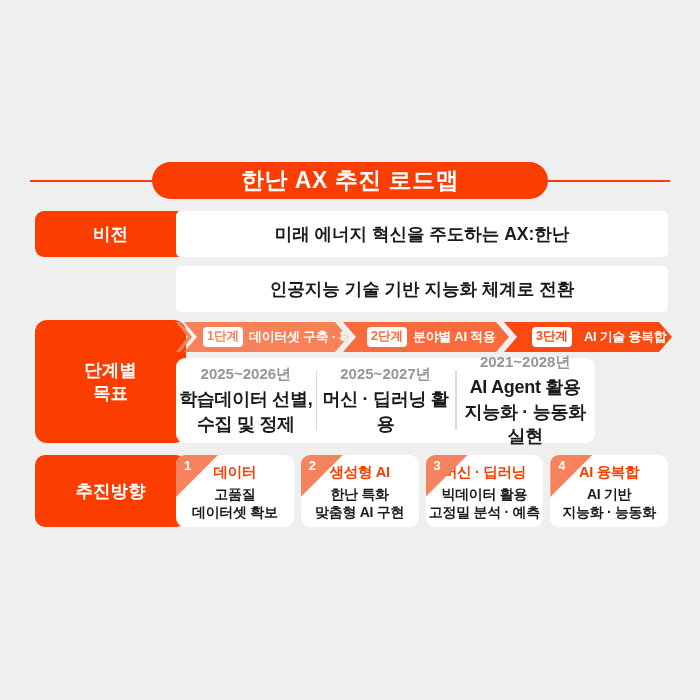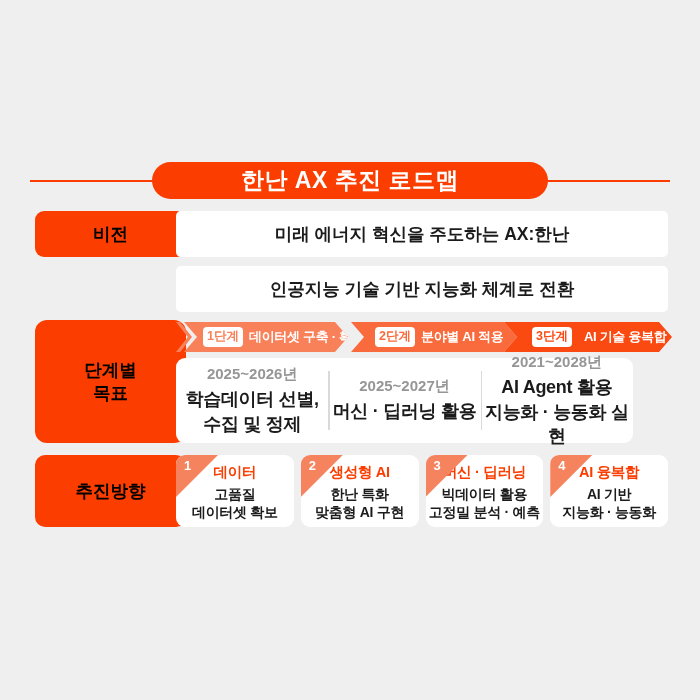--- a/index.html
+++ b/index.html
@@ -23,21 +23,21 @@
   .title-pill{
     position:absolute;left:152px;top:162px;width:396px;height:37px;
     background:var(--accent);border-radius:19px;
     display:flex;align-items:center;justify-content:center;
     color:#fff;font-size:23px;font-weight:bold;letter-spacing:.5px;
   }
 
   
   .label-box{
     position:absolute;left:35px;width:151px;background:var(--accent);
-    border-radius:9px;color:#000000;font-weight:bold;font-size:17.5px;
+    border-radius:9px;color:#ffffff;font-weight:bold;font-size:17.5px;
     display:flex;flex-direction:column;align-items:center;justify-content:center;
     text-align:center;line-height:1.3;
   }
   .content-box{
     position:absolute;left:176px;width:492px;background:#fff;border-radius:5px;
     display:flex;align-items:center;justify-content:center;
     color:var(--ink);font-weight:bold;font-size:17.5px;
   }
   .row1{top:211px;height:46px;}
   .row2{top:266px;height:46px;}
@@ -48,33 +48,33 @@
   .stage-sliver{
     position:absolute;left:0;top:0;width:16px;height:30px;background:#F8815A;
     clip-path:polygon(0 0,26% 0,100% 50%,26% 100%,0 100%,74% 50%);
   }
   .arrow{
     position:absolute;top:0;height:30px;display:flex;align-items:center;gap:6px;
     padding-left:19px;
     clip-path:polygon(0 0,calc(100% - 13px) 0,100% 50%,calc(100% - 13px) 100%,0 100%,13px 50%);
   }
   .arrow-1{left:8px;width:164px;background:#F8815A;}
-  .arrow-2{left:175px;width:166px;background:#F96B3C;padding-left:24px;}
+  .arrow-2{left:167px;width:166px;background:#F96B3C;padding-left:24px;}
   .arrow-3{left:328px;width:168px;background:#FA4A12;padding-left:28px;gap:12px;}
   .stage-badge{
     background:#fff;border-radius:4px;font-size:12.5px;font-weight:bold;
     padding:2px 4px;line-height:1.25;white-space:nowrap;
   }
   .arrow-1 .stage-badge{color:#F8815A;}
   .arrow-2 .stage-badge{color:#F96B3C;}
   .arrow-3 .stage-badge{color:#FA4A12;}
   .stage-text{color:#fff;font-size:13px;font-weight:bold;white-space:nowrap;letter-spacing:-.3px;}
 
   .phase-box{
-    position:absolute;left:176px;top:358px;width:457px;height:85px;
+    position:absolute;left:176px;top:358px;width:419px;height:85px;
     background:#fff;border-radius:9px;display:flex;
   }
   .period{
     flex:1;position:relative;display:flex;flex-direction:column;
     align-items:center;justify-content:center;gap:1px;text-align:center;
   }
   .period + .period::before{
     content:"";position:absolute;left:0;top:13px;bottom:13px;width:1.5px;background:#d9d9d9;
   }
   .period-years{color:var(--gray);font-size:15px;font-weight:bold;margin-bottom:2px;}

